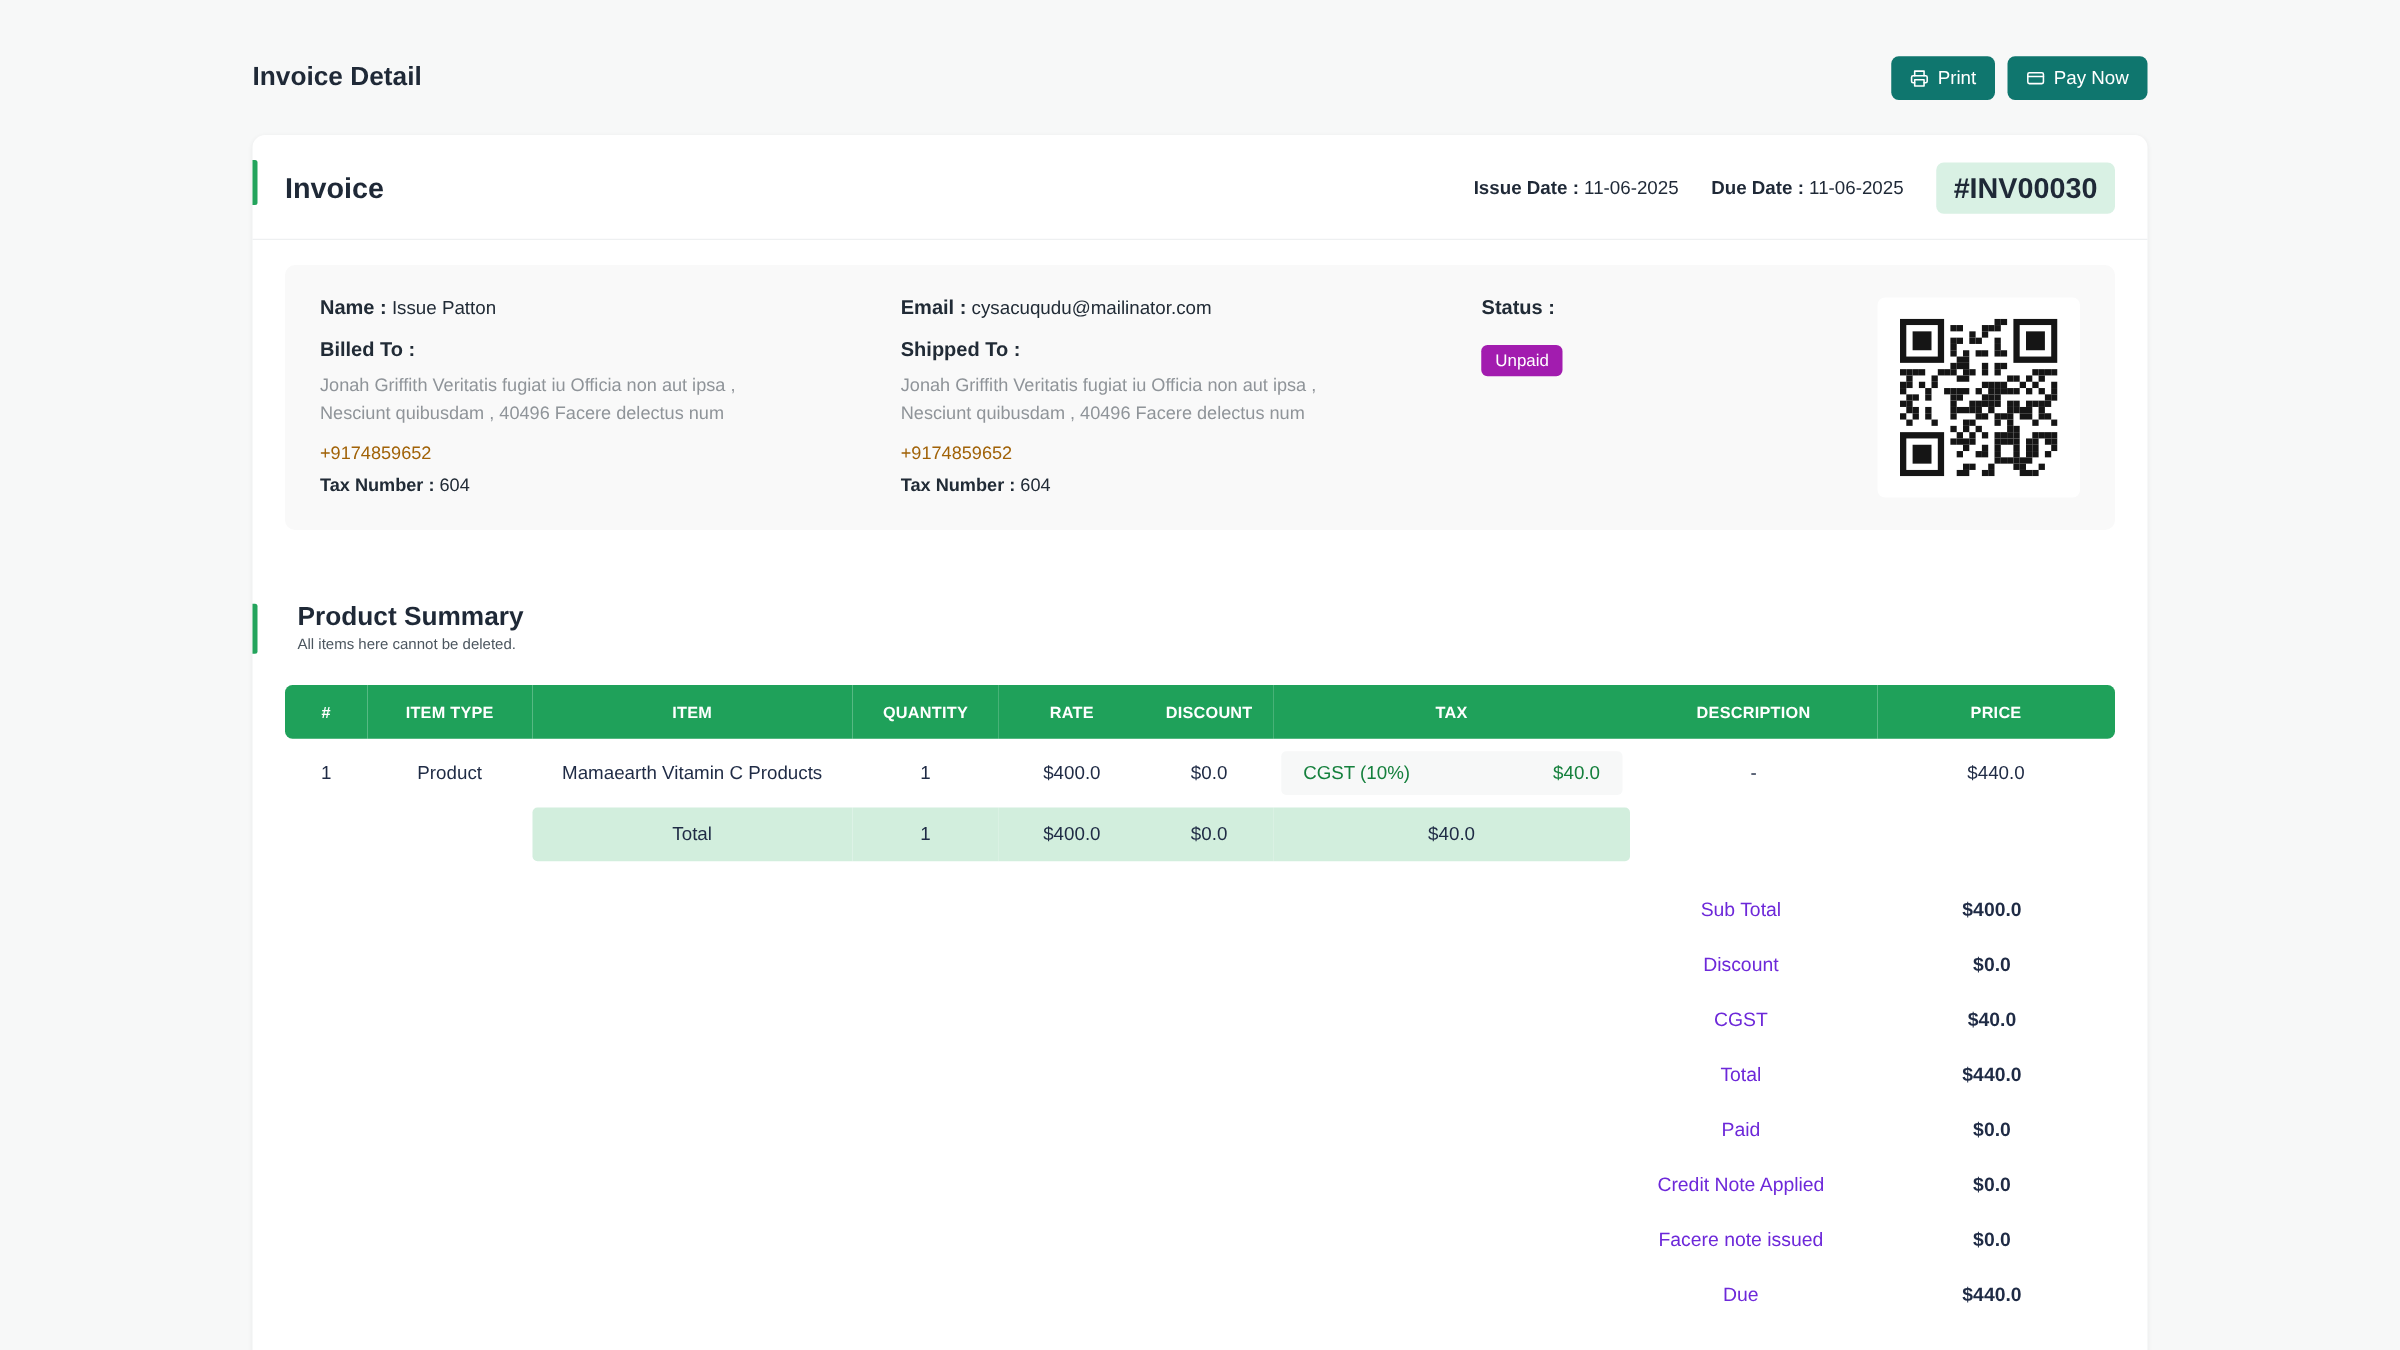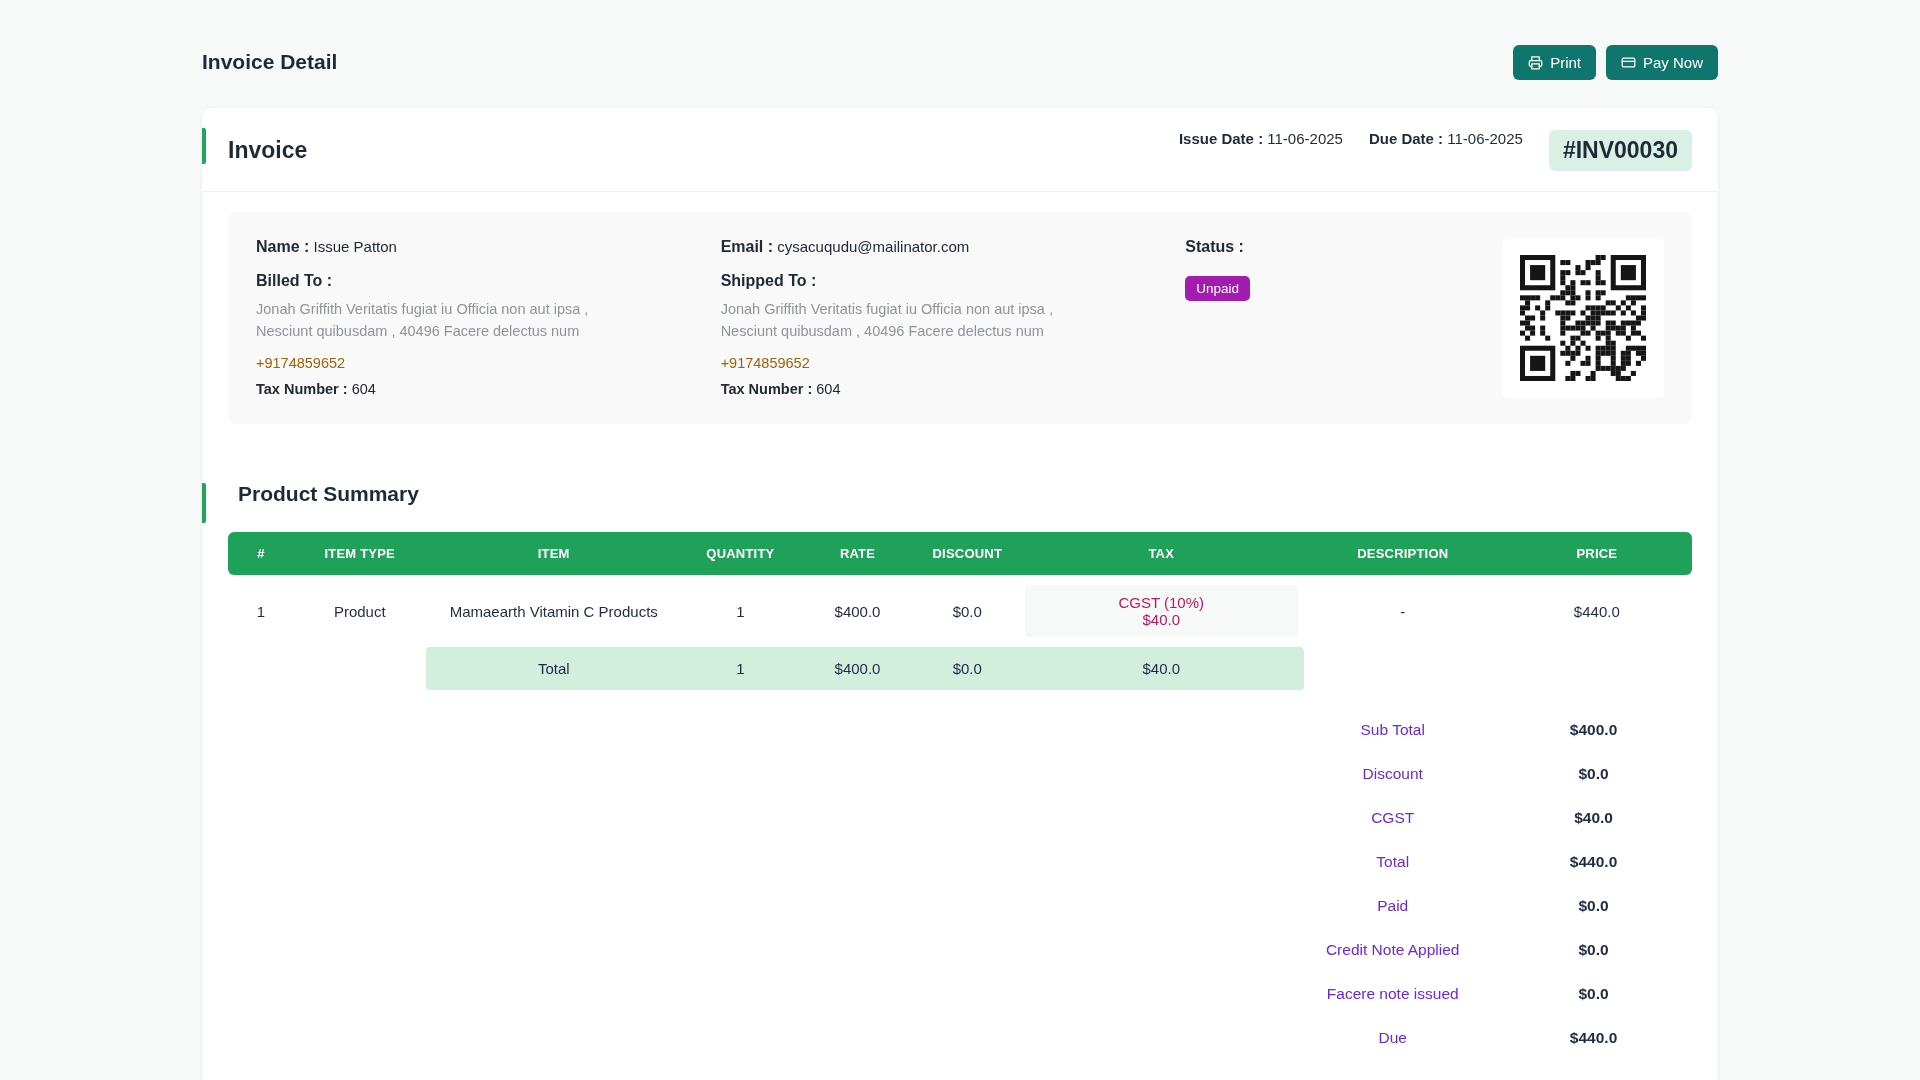--- a/index.html
+++ b/index.html
@@ -29,21 +29,21 @@
     box-shadow:0 1px 4px rgba(0,0,0,.06); min-height:1100px;
   }
 
   
   .card-header {
     display:flex; justify-content:space-between; align-items:center;
     padding:22px 26px 20px 26px; border-bottom:1px solid #eef0f1; position:relative;
   }
   .accent-bar { position:absolute; left:0; top:20px; width:4px; height:36px; background:#23a45c; border-radius:0 2px 2px 0; }
   .card-title { font-size:23px; font-weight:700; color:#1f2937; }
-  .header-right { display:flex; gap:26px; }
+  .header-right { display:flex; align-items:center; gap:26px; }
   .date-group { font-size:15px; color:#1f2937; }
   .date-group b { font-weight:700; }
   .inv-badge {
     background:#d9f1e4; color:#1f2937; font-size:23px; font-weight:700;
     padding:7px 14px; border-radius:6px;
   }
 
   
   .info-panel {
     margin:20px 26px 0 26px; background:#f9f9f9; border-radius:8px;
@@ -79,21 +79,21 @@
   thead th {
     background:#1fa15a; color:#fff; font-size:13px; font-weight:700;
     text-transform:uppercase; padding:14px 6px; text-align:center; letter-spacing:.2px;
   }
   thead th:first-child { border-radius:6px 0 0 6px; }
   thead th:last-child { border-radius:0 6px 6px 0; }
   tbody td { font-size:15px; color:#1f2b45; text-align:center; padding:19px 6px; }
   .tax-pill {
     display:flex; justify-content:space-between; align-items:center;
     background:#f7f8f8; border-radius:4px; padding:9px 18px; margin:-9px 0;
-    font-size:15px; color:#be185d;flex-direction:column;
+    font-size:15px; color:#15803d;
   }
   tr.total-row td { padding:13px 6px; font-size:15px; }
   tr.total-row td.grn { background:#d2eedd; }
   tr.total-row td.grn-first { border-radius:4px 0 0 4px; }
   tr.total-row td.grn-last { border-radius:0 4px 4px 0; }
 
   
   .totals { width:26.5%; margin:18px 26px 0 auto; }
   .trow { display:flex; align-items:center; padding:13px 0; }
   .trow .tlabel { flex:1; text-align:center; font-size:15.5px; color:#6d28d9; }
@@ -400,20 +400,21 @@
             <rect x="100" y="120" width="5" height="5" fill="#151515"></rect>
             <rect x="105" y="120" width="5" height="5" fill="#151515"></rect>
           </svg>
       </div>
 
     </div>
 
     <div class="section-head">
       <span class="accent-bar2"></span>
       <div class="section-title">Product Summary</div>
+      <div class="section-sub">All items here cannot be deleted.</div>
     </div>
 
     <div class="tbl-wrap">
       <table>
         <colgroup>
           <col style="width:4.5%">
             <col style="width:9%">
             <col style="width:17.5%">
           <col style="width:8%">
             <col style="width:8%">

